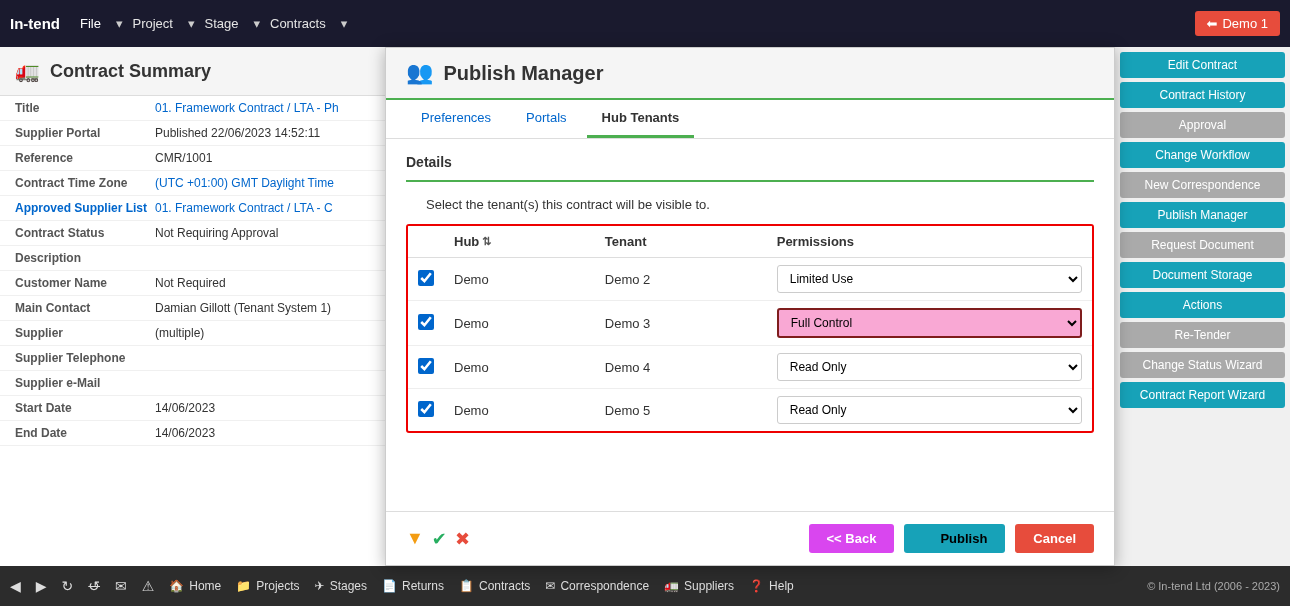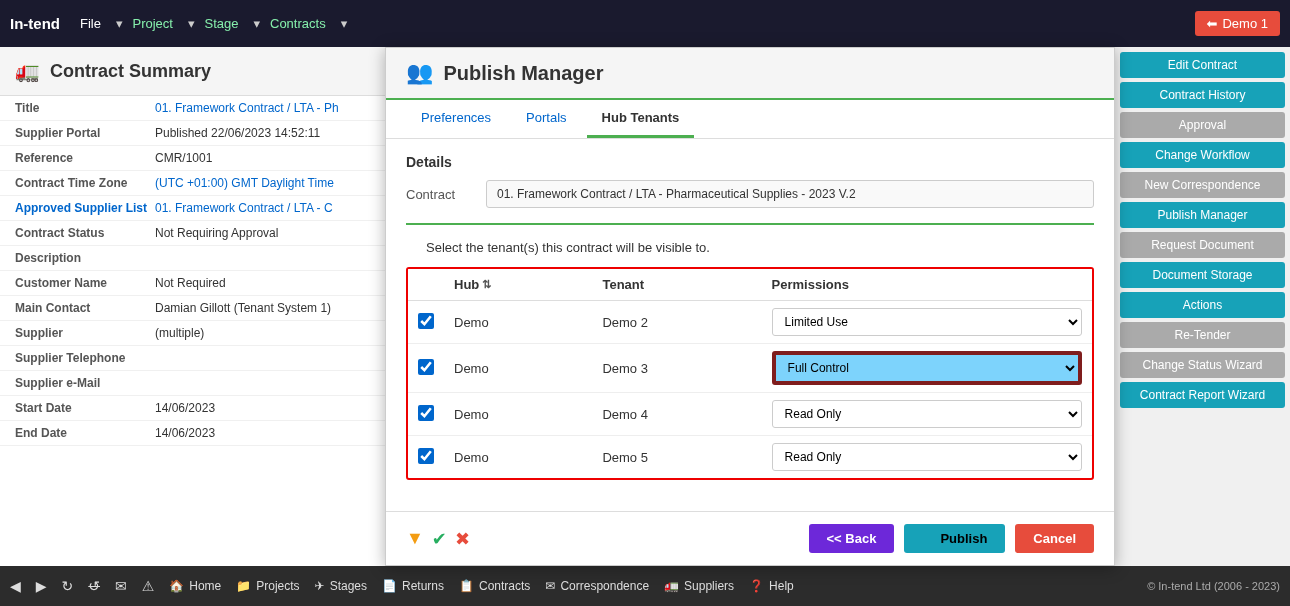--- a/index.html
+++ b/index.html
@@ -16,21 +16,21 @@
       position: relative;
       z-index: 10;
     }
     .top-nav .brand {
       color: #fff;
       font-weight: bold;
       font-size: 15px;
       margin-right: 20px;
     }
     .top-nav .nav-item {
-      color: #86efac;
+      color: #e5e5e5;
       margin-right: 15px;
       cursor: pointer;
       font-size: 13px;
       display: flex;
       align-items: center;
       gap: 3px;
     }
     .top-nav .active-nav { color: #fff; }
     .top-nav .spacer { flex: 1; }
     .top-nav .user-btn {
@@ -228,22 +228,22 @@
       width: 100%;
       padding: 5px 8px;
       border: 1px solid #ccc;
       border-radius: 3px;
       font-size: 12px;
       background: #fff;
       cursor: pointer;
       appearance: auto;
     }
     .perm-select.full-control {
-      background: #7dd3fc;
-      border: 4px solid #7f1d1d;
+      background: #f9a8d4;
+      border: 2px solid #7f1d1d;
     }
     .checkbox-input {
       width: 16px;
       height: 16px;
       accent-color: #0066cc;
       cursor: pointer;
     }
     .modal-footer {
       padding: 12px 20px;
       border-top: 1px solid #ddd;
@@ -259,21 +259,21 @@
     .footer-icon.cross { color: #e74c3c; }
     .footer-spacer { flex: 1; }
     .btn {
       padding: 7px 18px;
       border: none;
       border-radius: 3px;
       cursor: pointer;
       font-size: 13px;
       font-weight: bold;
     }
-    .btn-back { background: #6d28d9; color: white; }
+    .btn-back { background: #d946ef; color: white; }
     .btn-publish { background: #17a2b8; color: #000000; padding-left: 36px; }
     .btn-cancel { background: #e74c3c; color: white; }
 
     
     .right-sidebar {
       width: 175px;
       background: #f0f0f0;
       overflow-y: auto;
       flex-shrink: 0;
       padding: 5px;
@@ -433,24 +433,20 @@
     <div class="modal-tabs">
       <div class="modal-tab">Preferences</div>
       <div class="modal-tab">Portals</div>
       <div class="modal-tab active">Hub Tenants</div>
     </div>
 
     <div class="modal-body">
 
       
       <div class="section-title">Details</div>
-      <div class="contract-field">
-        <label>Contract</label>
-        <input type="text" readonly="" value="01. Framework Contract / LTA - Pharmaceutical Supplies - 2023 V.2" style="">
-      </div>
 
       <div class="divider-line"></div>
       <br>
 
       
       <div class="select-instruction">Select the tenant(s) this contract will be visible to.</div>
 
       
       <div class="tenant-table-container">
         <table class="tenant-table">

